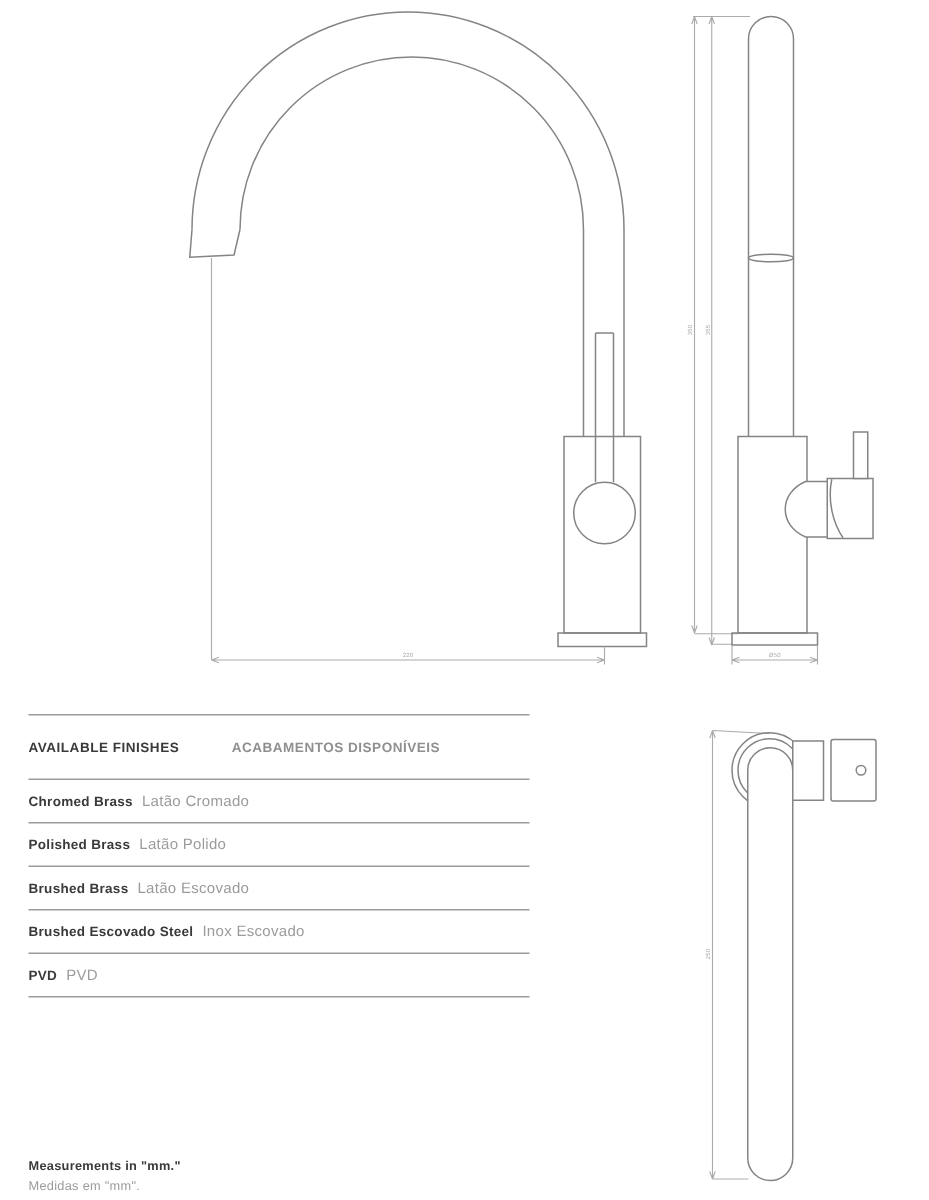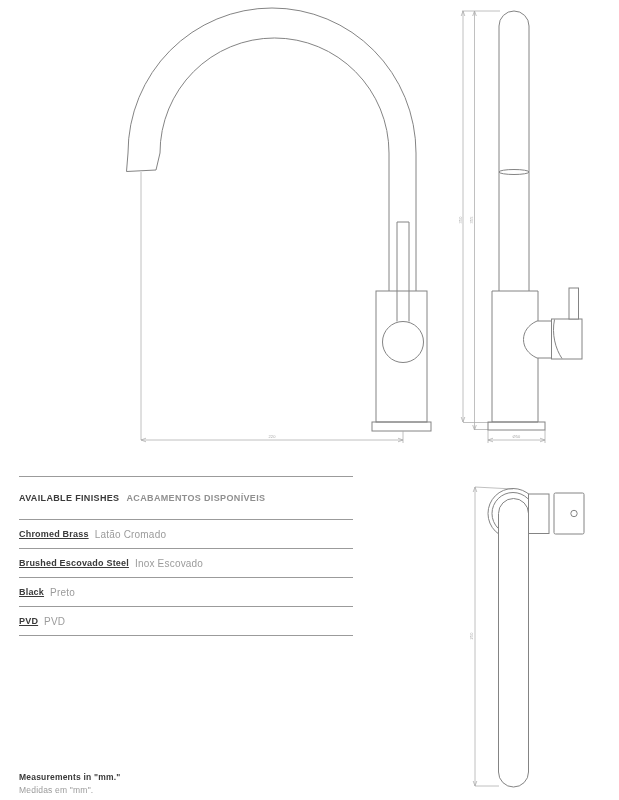--- a/index.html
+++ b/index.html
@@ -24,24 +24,24 @@
   }
   .t-row{
     height:29px;box-sizing:border-box;
     border-top:1.5px solid #9b9b9b;
     display:flex;align-items:center;gap:6px;
   }
   .t-header .en{
     font-size:9px;font-weight:bold;color:#3a3a3a;letter-spacing:.35px;
   }
   .t-header .pt{
-    font-size:9px;font-weight:600;color:#8f8f8f;letter-spacing:.35px;
+    font-size:9px;font-weight:600;color:#8f8f8f;letter-spacing:.35px;margin-left:28px;
   }
   .t-row .en{
-    font-size:9px;font-weight:bold;color:#3a3a3a;letter-spacing:.2px;text-decoration:underline;
+    font-size:9px;font-weight:bold;color:#3a3a3a;letter-spacing:.2px;
   }
   .t-row .pt{
     font-size:10px;font-weight:normal;color:#9b9b9b;letter-spacing:.2px;
   }
 
   
   .footnote{position:absolute;left:19px;top:771px;line-height:13px;}
   .footnote .en{display:block;font-size:8.5px;font-weight:bold;color:#3a3a3a;letter-spacing:.2px;}
   .footnote .pt{display:block;font-size:8.5px;color:#9b9b9b;letter-spacing:.2px;}
 
@@ -129,26 +129,30 @@
   <div class="finishes">
     <div class="t-header">
       <span class="en">AVAILABLE FINISHES</span>
       <span class="pt">ACABAMENTOS DISPONÍVEIS</span>
     </div>
     <div class="t-row">
       <span class="en">Chromed Brass</span>
       <span class="pt">Latão Cromado</span>
     </div>
     <div class="t-row">
+      <span class="en">Polished Brass</span>
+      <span class="pt">Latão Polido</span>
+    </div>
+    <div class="t-row">
+      <span class="en">Brushed Brass</span>
+      <span class="pt">Latão Escovado</span>
+    </div>
+    <div class="t-row">
       <span class="en">Brushed Escovado Steel</span>
       <span class="pt">Inox Escovado</span>
-    </div>
-    <div class="t-row">
-      <span class="en">Black</span>
-      <span class="pt">Preto</span>
     </div>
     <div class="t-row">
       <span class="en">PVD</span>
       <span class="pt">PVD</span>
     </div>
   </div>
 
   <div class="footnote">
     <span class="en">Measurements in "mm."</span>
     <span class="pt">Medidas em "mm".</span>

